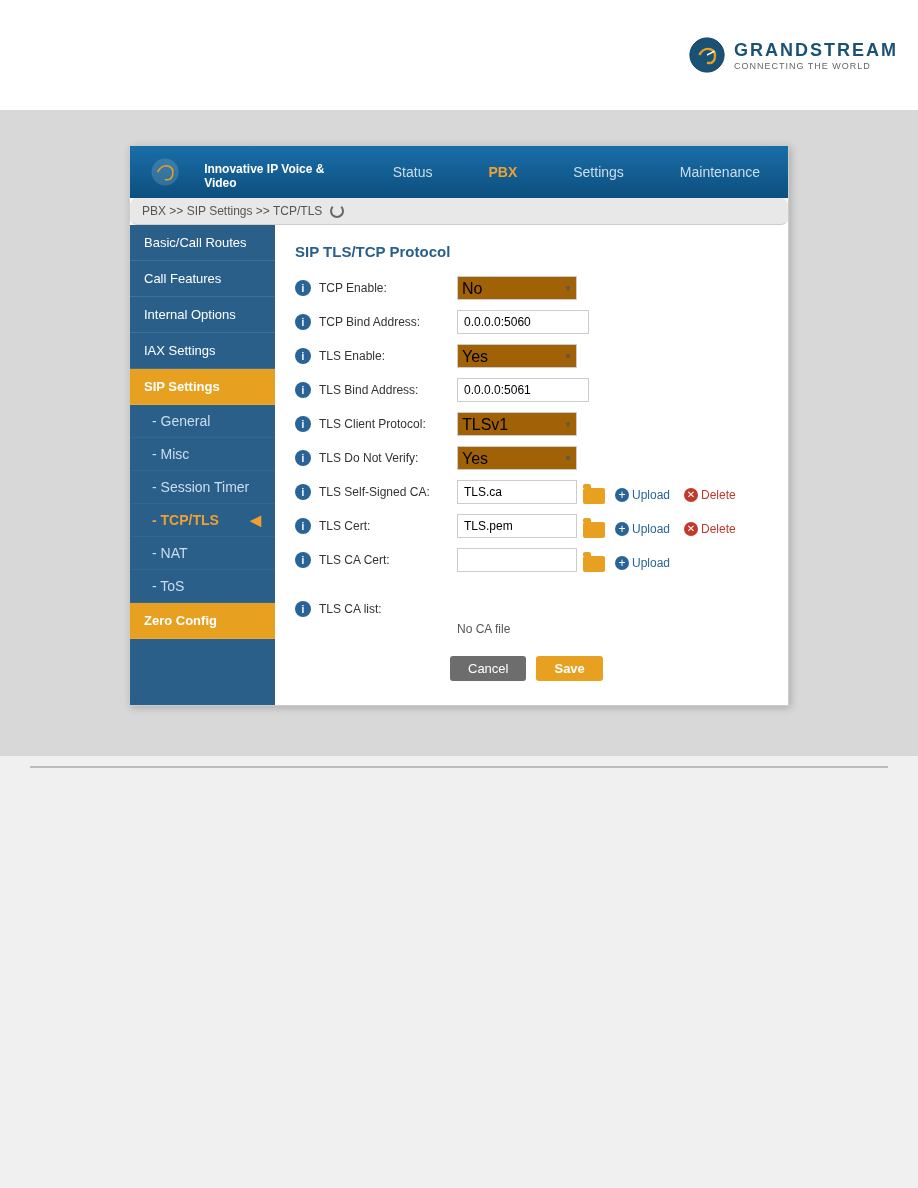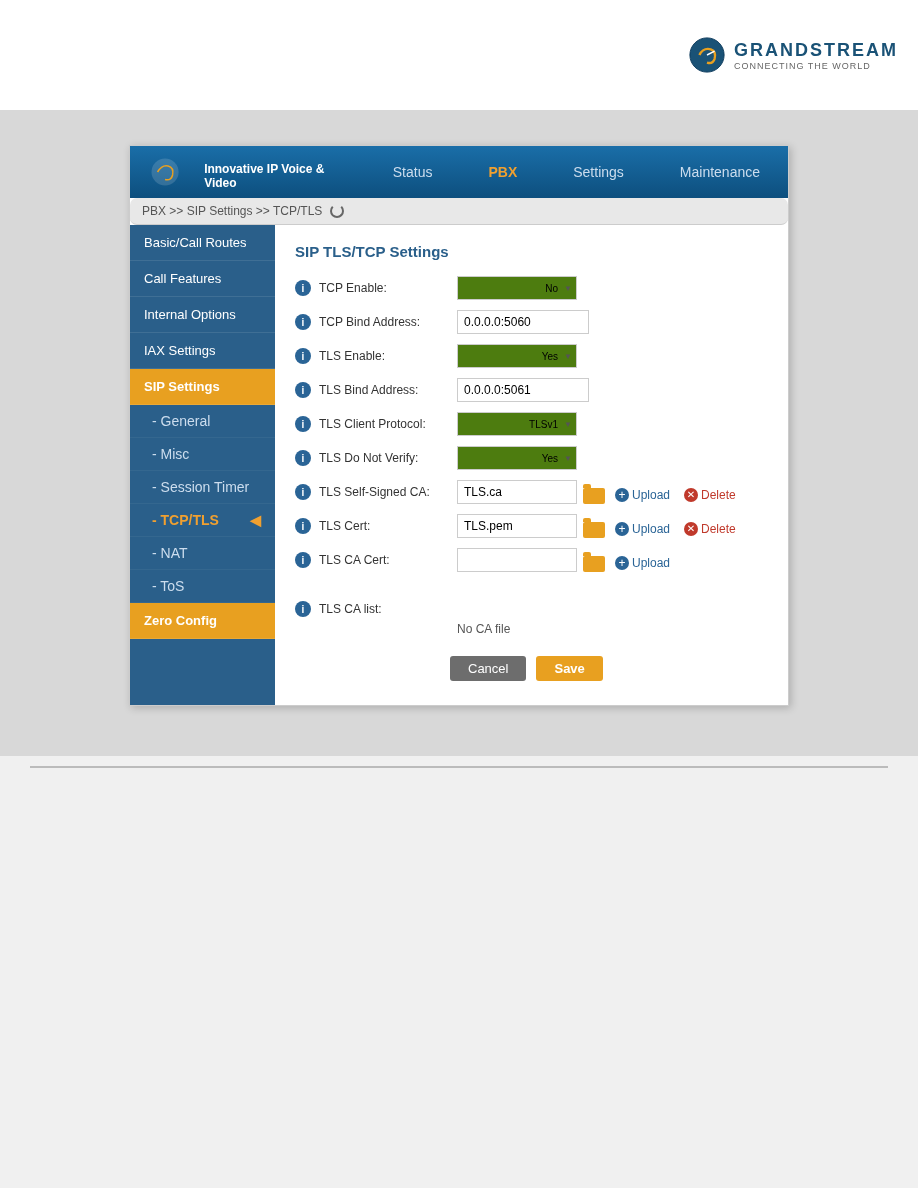--- a/index.html
+++ b/index.html
@@ -209,25 +209,24 @@
       padding: 2px 6px;
       font-size: 12px;
       background: #fff;
       width: 132px;
     }
 
     .form-select {
       height: 24px;
       border: 1px solid #ccc;
       padding: 2px 4px;
-      font-size: 10px;
-      background: #4d7c0f;
+      font-size: 16px;
+      background: #a16207;
       width: 120px;
       appearance: none;
-      text-align: right;
     }
 
     .select-wrapper {
       position: relative;
       display: inline-block;
     }
 
     .select-wrapper::after {
       content: '▼';
       font-size: 8px;
@@ -421,21 +420,21 @@
           <div class="sidebar-sub-item active">
             - <span>TCP/TLS</span>
             <span class="sidebar-arrow">◀</span>
           </div>
           <div class="sidebar-sub-item">- <span>NAT</span></div>
           <div class="sidebar-sub-item">- <span>ToS</span></div>
           <div class="sidebar-item active" style="background:#e8a020;">Zero Config</div>
         </div>
 
         <div class="main-content">
-          <div class="section-title">SIP TLS/TCP Settings</div>
+          <div class="section-title">SIP TLS/TCP Protocol</div>
 
           <div class="form-row">
             <div class="info-icon">i</div>
             <span class="form-label">TCP Enable:</span>
             <div class="select-wrapper">
               <select class="form-select">
                 <option>No</option>
                 <option>Yes</option>
               </select>
             </div>

